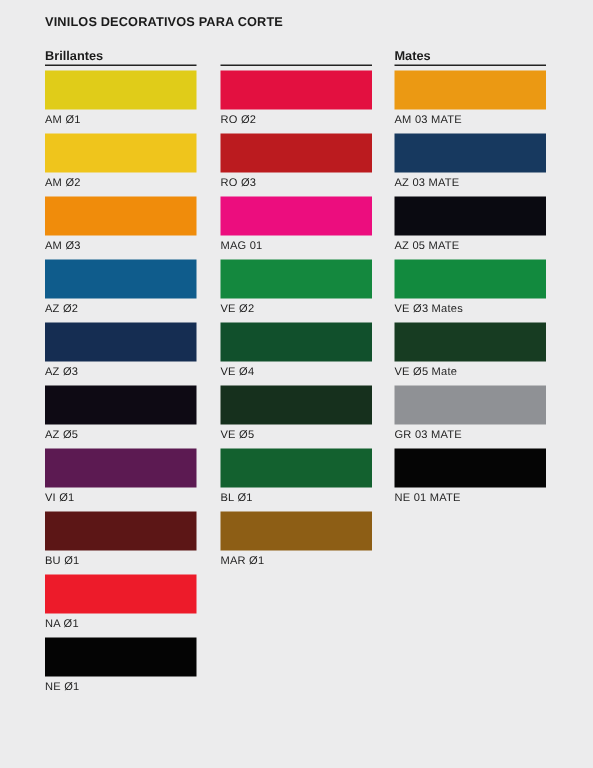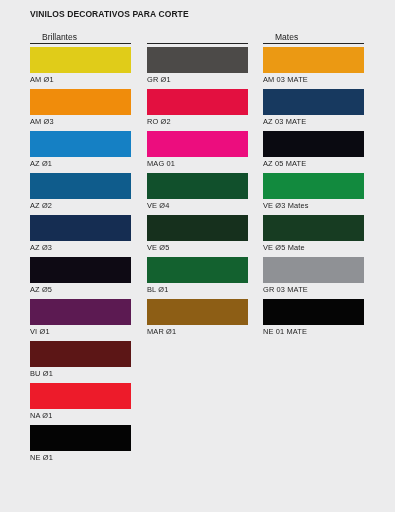--- a/index.html
+++ b/index.html
@@ -44,24 +44,24 @@
   .col-3 { left: 263px; width: 101px; }
 
   .section-head {
     height: 14px;
     border-bottom: 1.4px solid #232323;
     margin-bottom: 3px;
     position: relative;
   }
   .section-head .section-label {
     position: absolute;
-    left: 12px;
+    left: 0;
     bottom: 1.5px;
     font-size: 8.5px;
-    font-weight: normal;
+    font-weight: bold;
     color: #1b1b1b;
     white-space: nowrap;
     line-height: 9px;
   }
 
   .swatch-row {
     height: 42px;
     position: relative;
     text-decoration: underline;
   }
@@ -94,26 +94,26 @@
     <div class="column col-1">
       <div class="section-head">
         <span class="section-label">Brillantes</span>
       </div>
 
       <div class="swatch-row">
         <span class="swatch" style="background: rgb(224, 204, 25);"></span>
         <span class="swatch-label">AM Ø1</span>
       </div>
       <div class="swatch-row">
+        <span class="swatch" style="background: rgb(239, 197, 28);"></span>
+        <span class="swatch-label">AM Ø2</span>
+      </div>
+      <div class="swatch-row">
         <span class="swatch" style="background: rgb(240, 140, 11);"></span>
         <span class="swatch-label">AM Ø3</span>
-      </div>
-      <div class="swatch-row">
-        <span class="swatch" style="background: rgb(21, 128, 196);"></span>
-        <span class="swatch-label">AZ Ø1</span>
       </div>
       <div class="swatch-row">
         <span class="swatch" style="background: rgb(15, 92, 140);"></span>
         <span class="swatch-label">AZ Ø2</span>
       </div>
       <div class="swatch-row">
         <span class="swatch" style="background: rgb(21, 45, 82);"></span>
         <span class="swatch-label">AZ Ø3</span>
       </div>
       <div class="swatch-row">
@@ -137,30 +137,34 @@
         <span class="swatch-label">NE Ø1</span>
       </div>
     </div>
 
     <div class="column col-2">
       <div class="section-head">
         <span class="section-label"></span>
       </div>
 
       <div class="swatch-row">
-        <span class="swatch" style="background: rgb(76, 74, 72);"></span>
-        <span class="swatch-label">GR Ø1</span>
-      </div>
-      <div class="swatch-row">
         <span class="swatch" style="background: rgb(227, 16, 64);"></span>
         <span class="swatch-label">RO Ø2</span>
       </div>
       <div class="swatch-row">
+        <span class="swatch" style="background: rgb(187, 27, 31);"></span>
+        <span class="swatch-label">RO Ø3</span>
+      </div>
+      <div class="swatch-row">
         <span class="swatch" style="background: rgb(236, 13, 126);"></span>
         <span class="swatch-label">MAG 01</span>
+      </div>
+      <div class="swatch-row">
+        <span class="swatch" style="background: rgb(20, 136, 62);"></span>
+        <span class="swatch-label">VE Ø2</span>
       </div>
       <div class="swatch-row">
         <span class="swatch" style="background: rgb(17, 80, 44);"></span>
         <span class="swatch-label">VE Ø4</span>
       </div>
       <div class="swatch-row">
         <span class="swatch" style="background: rgb(22, 48, 29);"></span>
         <span class="swatch-label">VE Ø5</span>
       </div>
       <div class="swatch-row">

